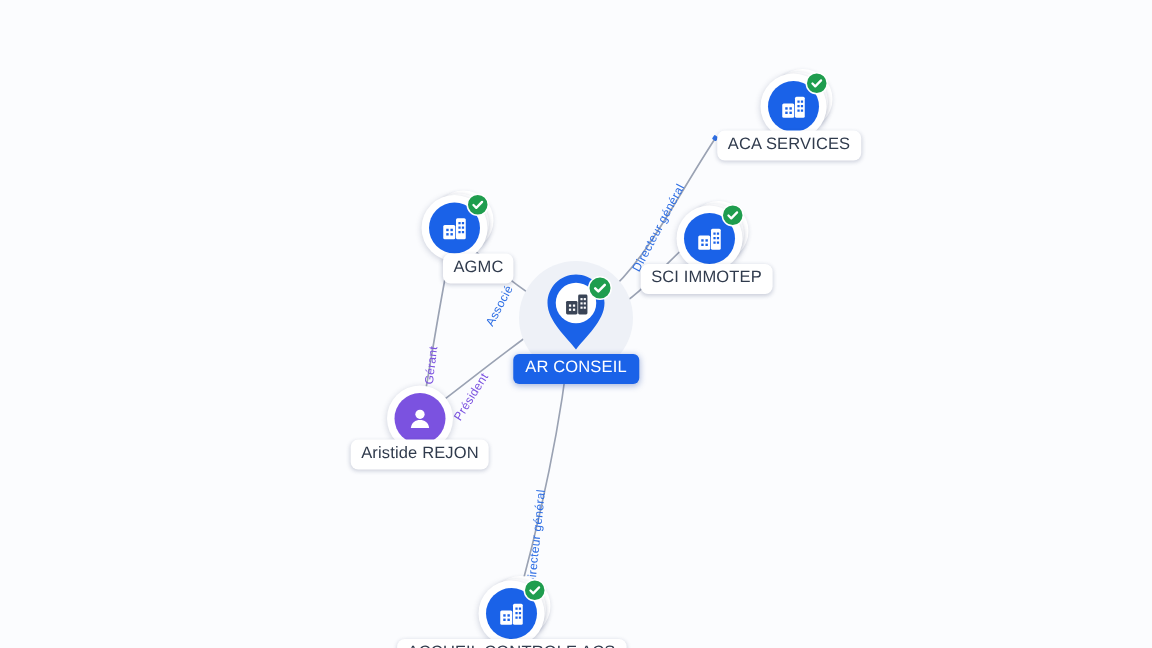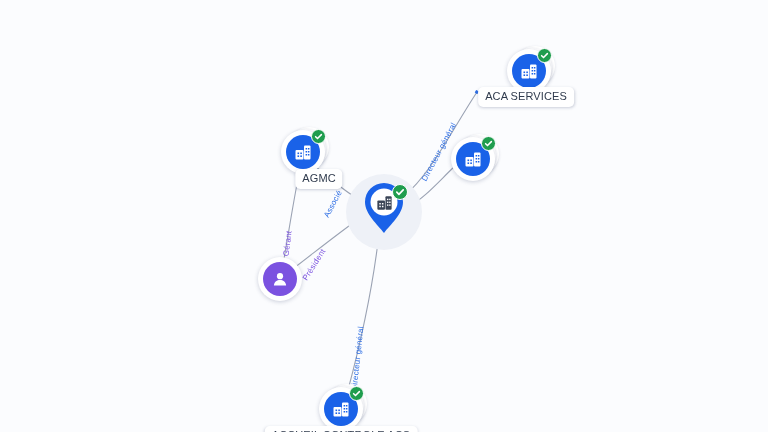--- a/index.html
+++ b/index.html
@@ -275,20 +275,21 @@
           <rect x="14.9" y="12" width="1.5" height="1.5" fill="#1a62e8"></rect>
         </svg>
       </div>
       <div class="verified-badge">
         <svg width="9" height="9" viewBox="0 0 10 10">
           <path d="M1.8 5.2 L3.9 7.3 L8.2 2.9" fill="none" stroke="#ffffff" stroke-width="1.7" stroke-linecap="round" stroke-linejoin="round"></path>
         </svg>
       </div>
     </div>
   </div>
+  <div class="node-label" style="left:471px; top:176px;">SCI IMMOTEP</div>
 
   <div class="node" style="left:303px; top:152px;">
     <div class="circle-node-wrap">
       <div class="stack-card s1"></div>
       <div class="stack-card s2"></div>
       <div class="node-ring"></div>
       <div class="node-disc company">
         <svg class="glyph" width="20" height="20" viewBox="0 0 20 20">
           <rect x="2.5" y="8" width="8" height="9.5" rx="1" fill="#ffffff"></rect>
           <rect x="11" y="3.5" width="6.5" height="14" rx="1" fill="#ffffff"></rect>
@@ -317,20 +318,21 @@
     <div class="circle-node-wrap">
       <div class="node-ring"></div>
       <div class="node-disc person">
         <svg class="glyph" width="18" height="18" viewBox="0 0 18 18">
           <circle cx="9" cy="6.2" r="3.1" fill="#ffffff"></circle>
           <path d="M2.9 15.4 C3.3 11.6 6 10 9 10 C12 10 14.7 11.6 15.1 15.4 Z" fill="#ffffff"></path>
         </svg>
       </div>
     </div>
   </div>
+  <div class="node-label" style="left:280px; top:293px;">Aristide REJON</div>
 
   <div class="node" style="left:341px; top:409px;">
     <div class="circle-node-wrap">
       <div class="stack-card s1"></div>
       <div class="stack-card s2"></div>
       <div class="node-ring"></div>
       <div class="node-disc company">
         <svg class="glyph" width="20" height="20" viewBox="0 0 20 20">
           <rect x="2.5" y="8" width="8" height="9.5" rx="1" fill="#ffffff"></rect>
           <rect x="11" y="3.5" width="6.5" height="14" rx="1" fill="#ffffff"></rect>
@@ -378,14 +380,15 @@
           <rect x="14.9" y="12" width="1.5" height="1.5" fill="#ffffff"></rect>
         </svg>
       </div>
       <div class="pin-badge">
         <svg width="10" height="10" viewBox="0 0 10 10">
           <path d="M1.8 5.2 L3.9 7.3 L8.2 2.9" fill="none" stroke="#ffffff" stroke-width="1.7" stroke-linecap="round" stroke-linejoin="round"></path>
         </svg>
       </div>
     </div>
   </div>
+  <div class="node-label focus" style="left:384px; top:236px;">AR CONSEIL</div>
 
 </div>
 
 </body></html>

